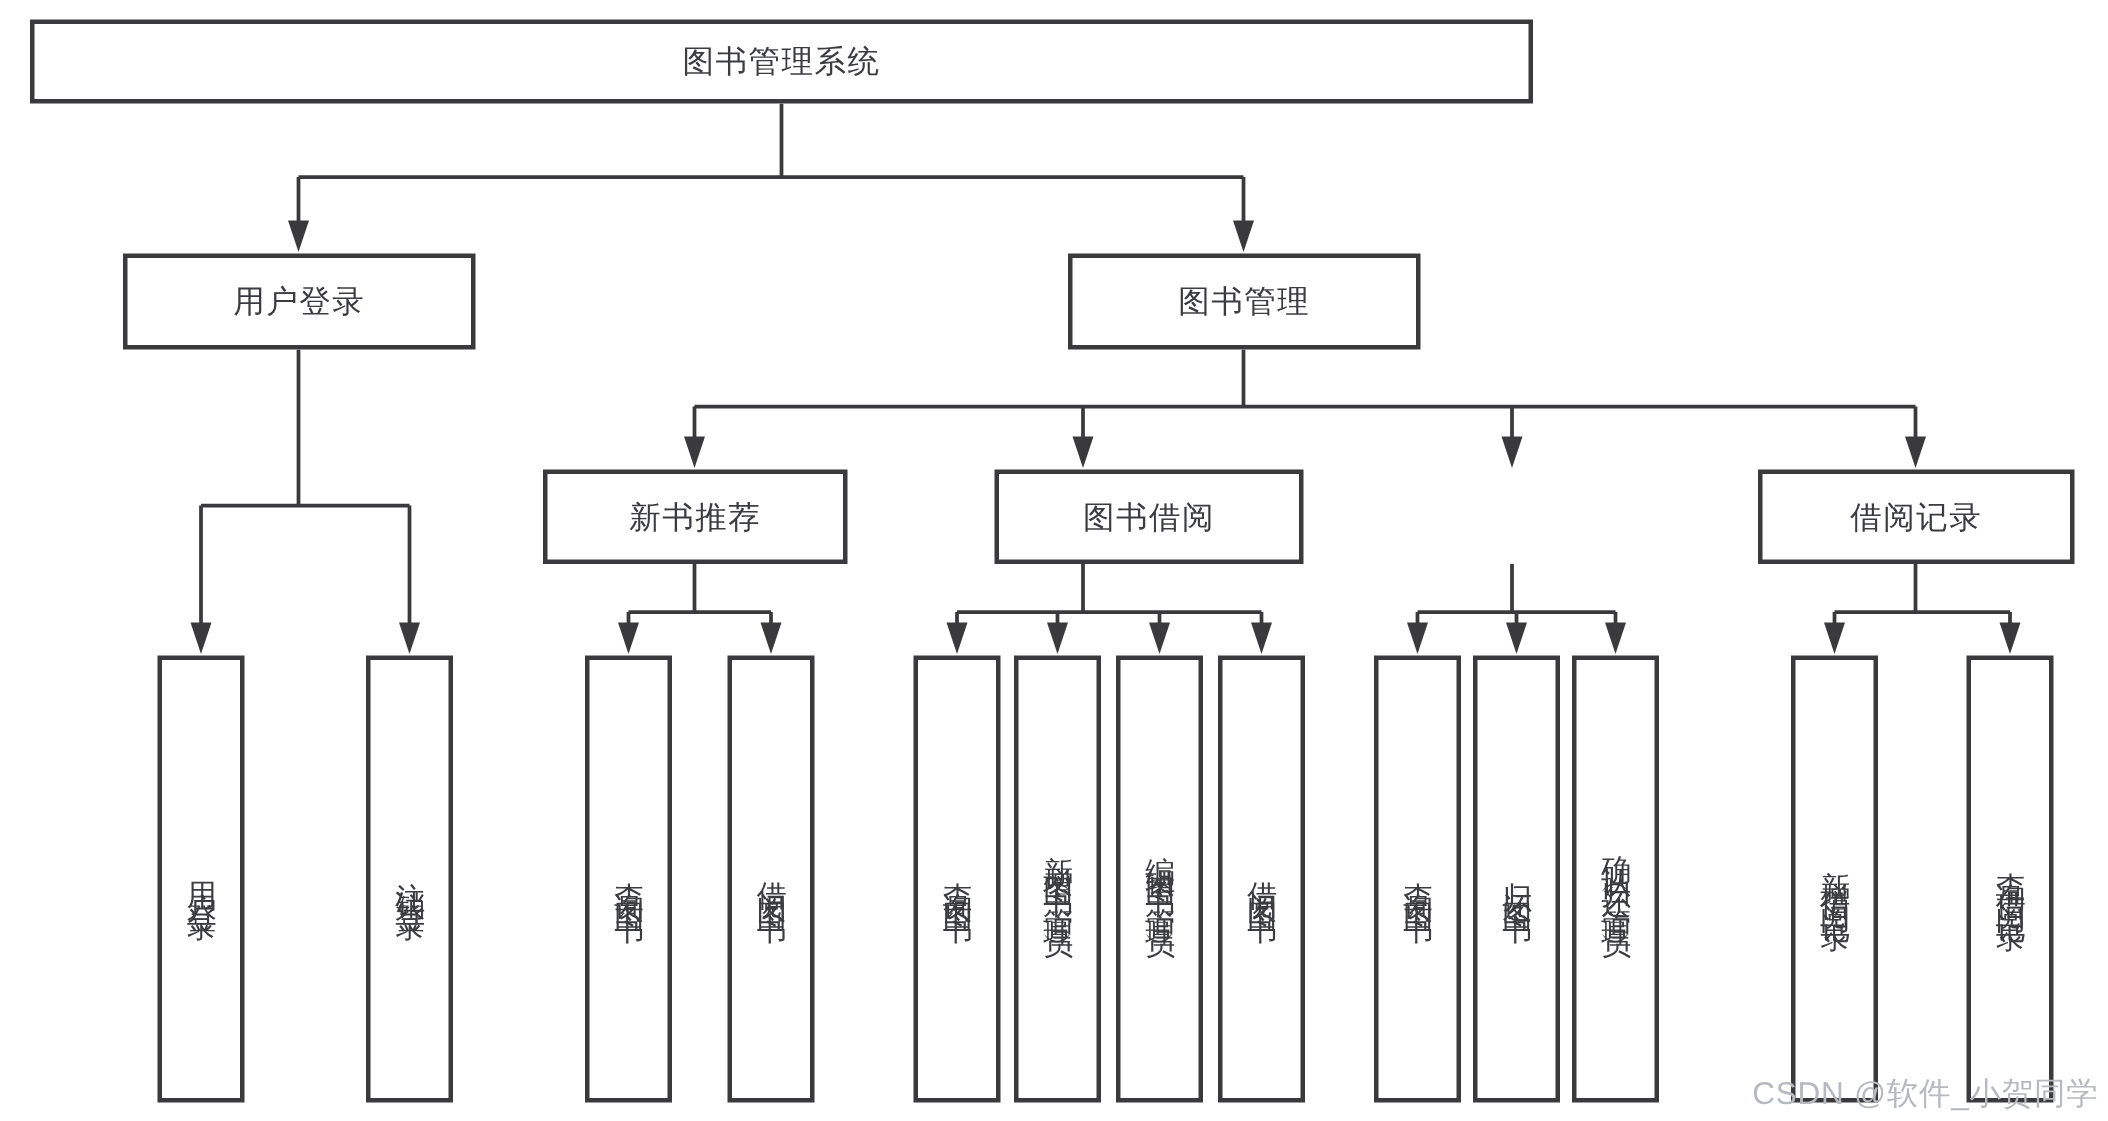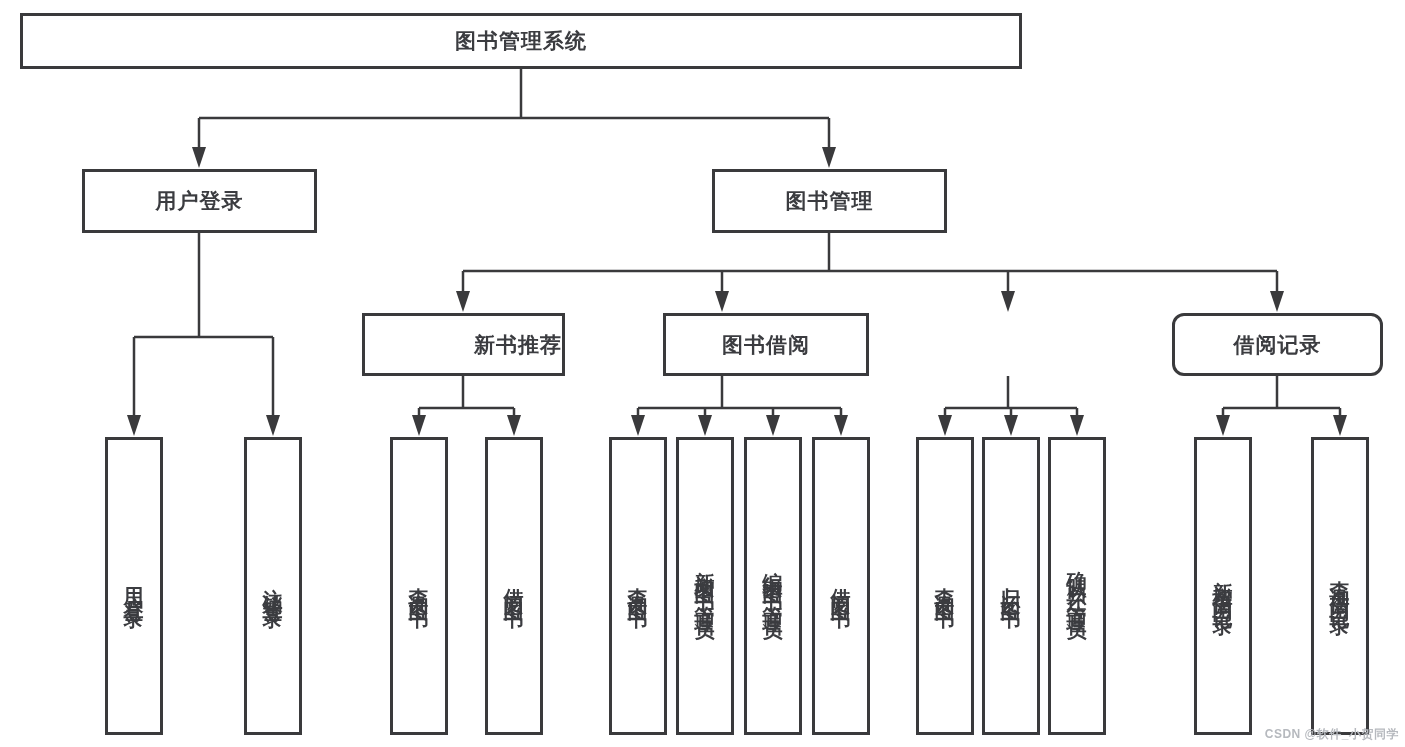--- a/index.html
+++ b/index.html
@@ -7,21 +7,20 @@
     padding: 0;
     background: #ffffff;
     font-family: "Liberation Sans", "DejaVu Sans", sans-serif;
   }
   #canvas {
     position: relative;
     width: 1405px;
     height: 747px;
     background: #ffffff;
     overflow: hidden;
-    font-weight: bold;
   }
   #connectors {
     position: absolute;
     left: 0;
     top: 0;
     z-index: 1;
   }
   .node {
     position: absolute;
     box-sizing: border-box;
@@ -55,21 +54,21 @@
     font-size: 20px;
     letter-spacing: 7px;
     line-height: 1;
     color: #3b3c40;
     white-space: nowrap;
   }
   .watermark {
     position: absolute;
     right: 6px;
     bottom: 4px;
-    font-size: 12px;
+    font-size: 21px;
     letter-spacing: 0.5px;
     color: #b6b9be;
     z-index: 3;
   }
 </style>
 </head>
 <body>
 
 <div id="canvas">
 
@@ -132,27 +131,27 @@
     <span>图书管理系统</span>
   </div>
 
   <div class="node" style="left:82px; top:169px; width:235px; height:64px;">
     <span>用户登录</span>
   </div>
   <div class="node" style="left:712px; top:169px; width:235px; height:64px;">
     <span>图书管理</span>
   </div>
 
-  <div class="node" style="left:362px; top:313px; width:203px; height:63px;justify-content:flex-end;">
+  <div class="node" style="left:362px; top:313px; width:203px; height:63px;">
     <span>新书推荐</span>
   </div>
   <div class="node" style="left:619px; top:313px; width:206px; height:63px;margin-left:44px;">
     <span>图书借阅</span>
   </div>
-  <div class="node" style="left:1172px; top:313px; width:211px; height:63px;border-radius:12px;">
+  <div class="node" style="left:1172px; top:313px; width:211px; height:63px;">
     <span>借阅记录</span>
   </div>
 
   <div class="leaf" style="left:105px;">
     <span class="vtext">用户登录</span>
   </div>
   <div class="leaf" style="left:244px;">
     <span class="vtext">注销登录</span>
   </div>
 

